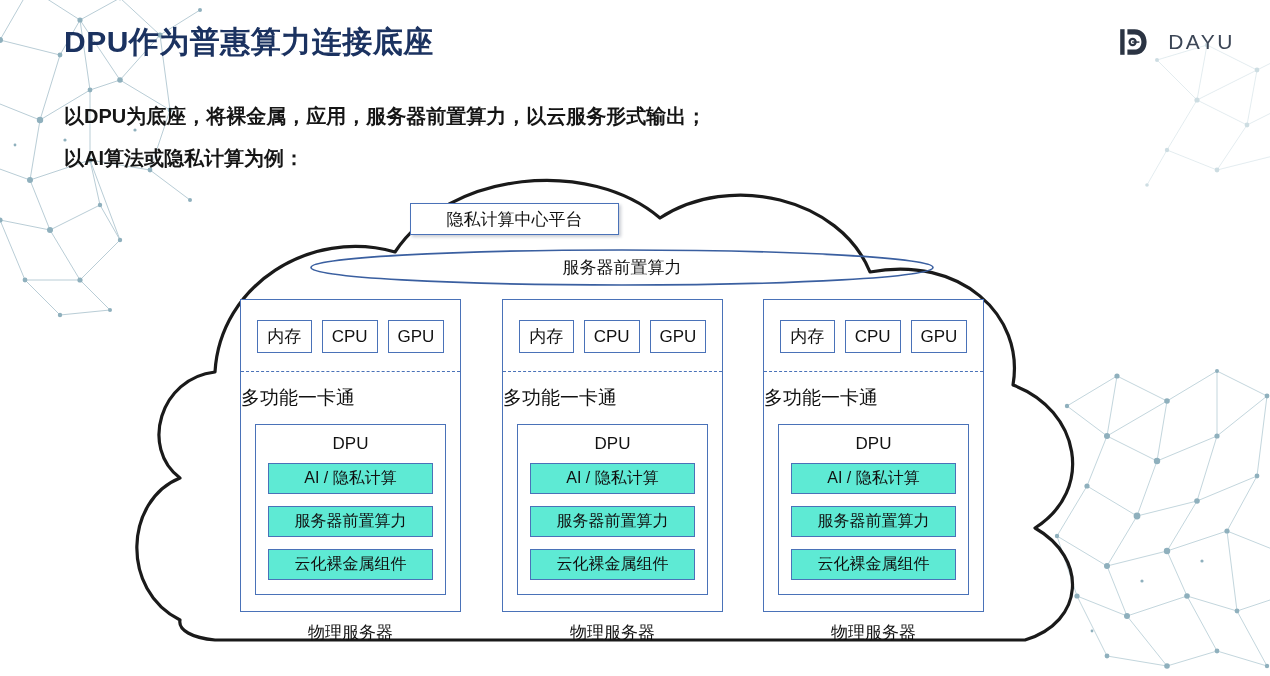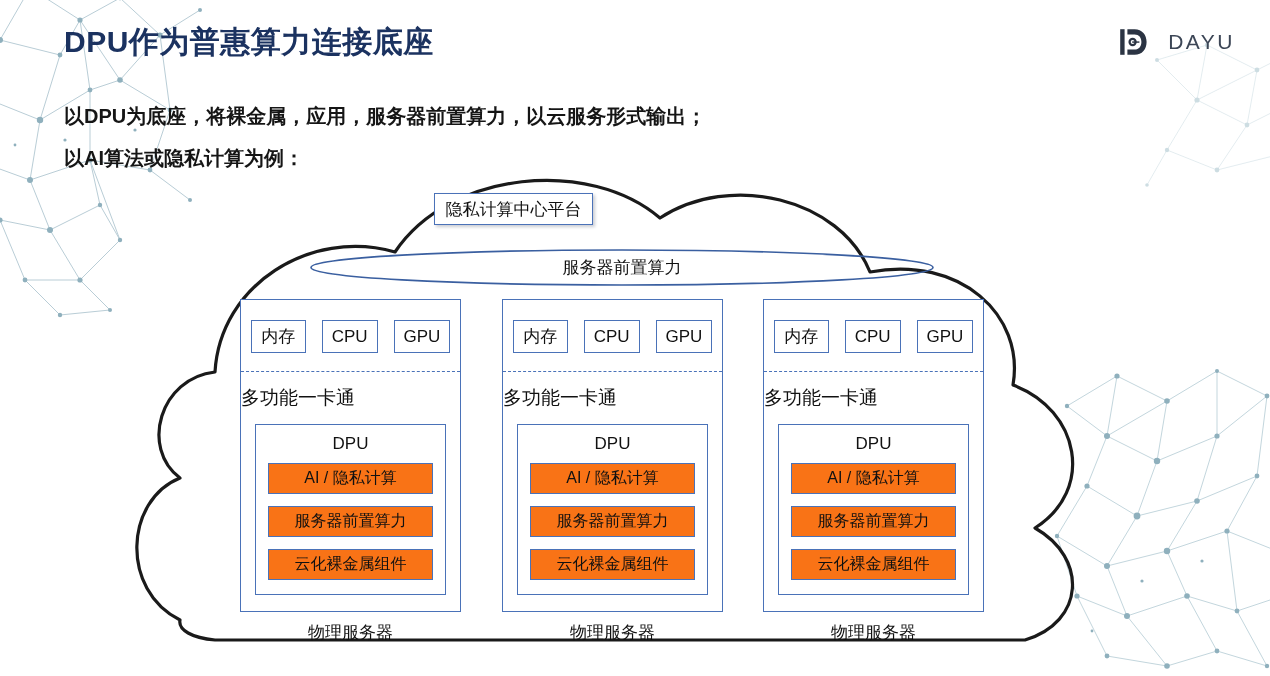--- a/index.html
+++ b/index.html
@@ -93,21 +93,21 @@
     box-sizing: border-box;
     border: 1.4px solid #4a72b8;
     background: #ffffff;
     color: #111;
     font-size: 17px;
     display: flex;
     align-items: center;
     justify-content: center;
     box-shadow: 2px 2px 3px rgba(90,100,120,.32);
   }
-  .plat-privacy { left: 410px; top: 193px; width: 159px; height: 32px; margin-left: 24px; }
+  .plat-privacy { left: 410px; top: 203px; width: 209px; height: 32px; }
   .plat-cloudmgmt { left: 609px; top: 203px; width: 193px; height: 32px; }
 
   
   .net-ellipse {
     position: absolute;
     left: 309px;
     top: 248px;
     width: 626px;
     height: 39px;
   }
@@ -134,21 +134,21 @@
     border: 1.4px solid #4a72b8;
     background: #ffffff;
   }
   .server-1 { left: 240px; }
   .server-2 { left: 502px; }
   .server-3 { left: 763px; }
 
   .hw-row {
     display: flex;
     justify-content: center;
-    gap: 16px;
+    gap: 10px;
     padding-top: 20px;
     height: 60px;
     box-sizing: border-box;
   }
   .hw-box {
     box-sizing: border-box;
     border: 1.3px solid #4a72b8;
     background: #fff;
     height: 33px;
     min-width: 55px;
@@ -180,21 +180,21 @@
   }
   .dpu-title {
     text-align: center;
     font-size: 17px;
     color: #111;
     padding: 3px 0 9px 0;
   }
   .dpu-item {
     box-sizing: border-box;
     border: 1.3px solid #4a72b8;
-    background: #f97316;
+    background: #5eead4;
     height: 31px;
     display: flex;
     align-items: center;
     justify-content: center;
     font-size: 16px;
     color: #111;
     margin-bottom: 12px;
   }
   .dpu-item:last-child { margin-bottom: 0; }
 

